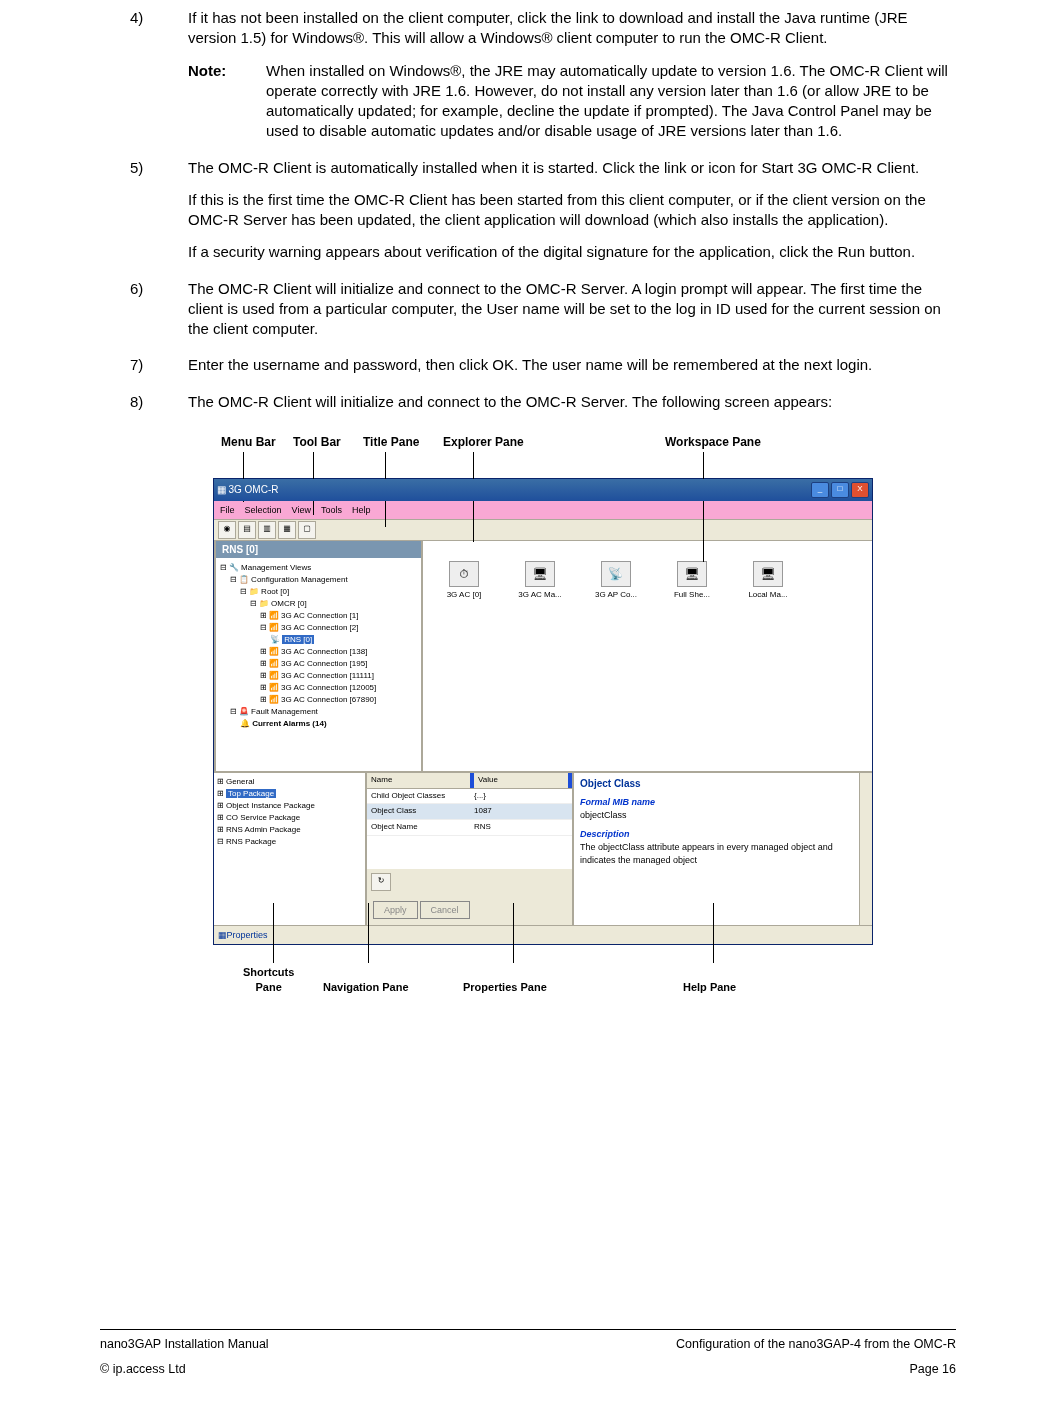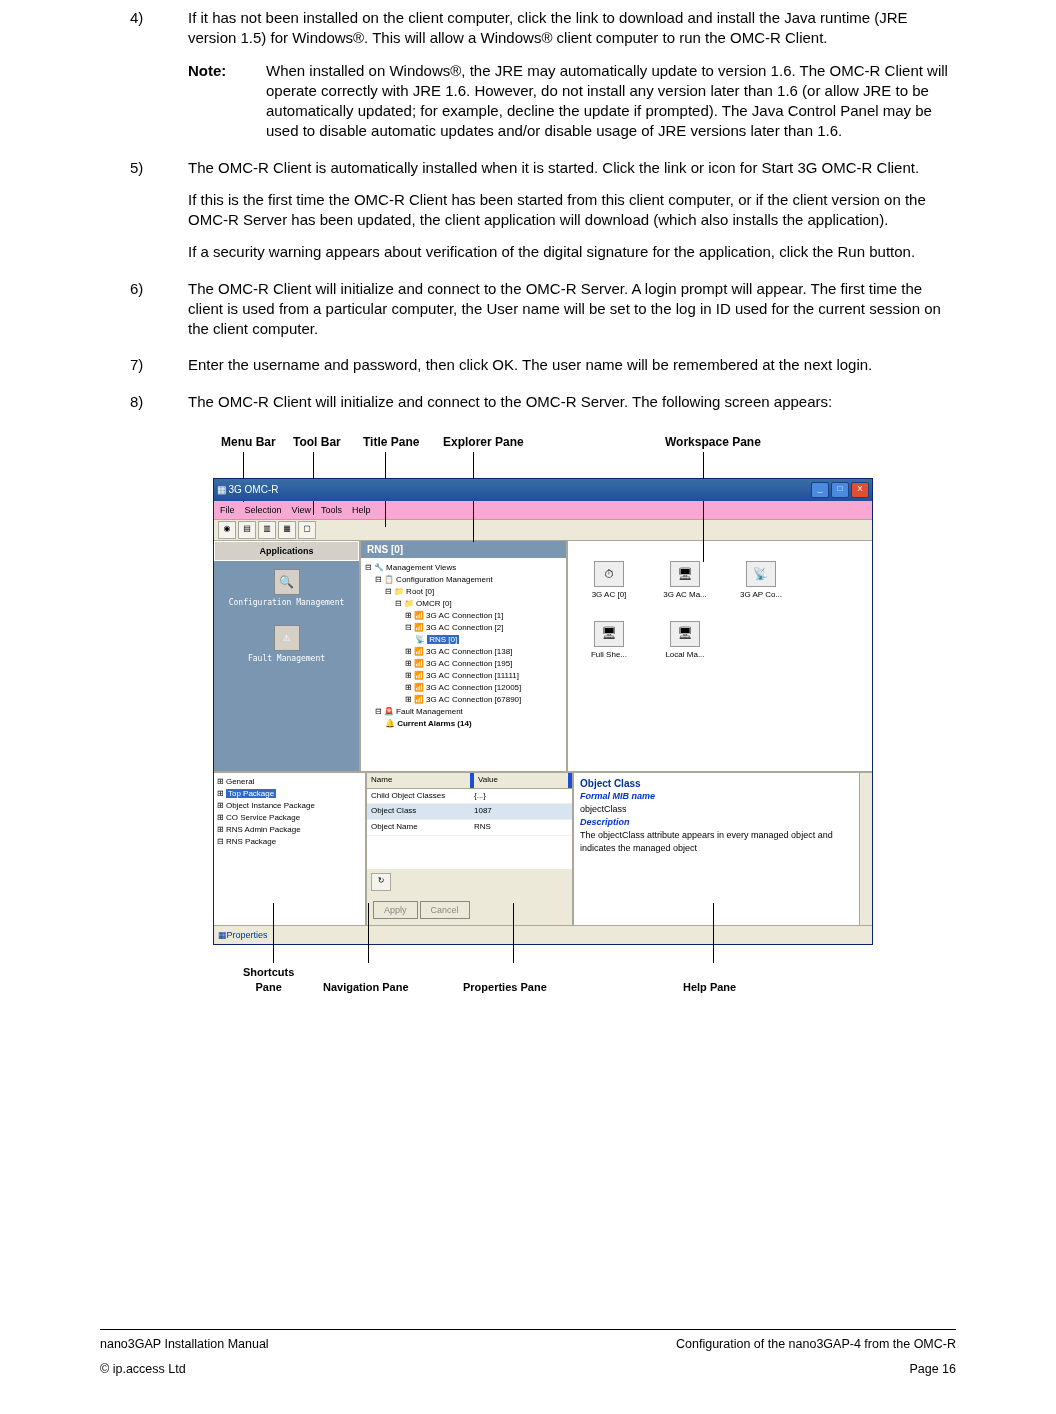--- a/index.html
+++ b/index.html
@@ -269,21 +269,21 @@
   .help-pane {
     flex: 1;
     background: #fff;
     border-left: 2px solid #aca899;
     padding: 4px 6px;
     font-size: 9px;
     line-height: 13px;
     position:relative;
   }
   .help-pane .h-title { color: #003399; font-weight: bold; font-size:10px; }
-  .help-pane .h-sub { color: #0033cc; font-style: italic; font-weight:bold; font-size:9px; }
+  .help-pane .h-sub { color: #0033cc; font-style: italic; font-weight:bold; font-size:9px; margin-top:6px; }
   .help-pane .scroll { position:absolute; right:0; top:0; bottom:0; width:12px; background:#ece9d8; border-left:1px solid #aca899;}
   .status-bar {
     height: 18px;
     background: #ece9d8;
     border-top: 1px solid #aca899;
     font-size: 9px;
     display:flex;
     align-items:center;
     padding:0 4px;
     color:#003399;
@@ -403,31 +403,20 @@
           </div>
           <div class="toolbar">
             <div class="tool-btn">◉</div>
             <div class="tool-btn">▤</div>
             <div class="tool-btn">▥</div>
             <div class="tool-btn">▦</div>
             <div class="tool-btn">▢</div>
           </div>
 
           <div class="main-split">
-            <div class="shortcuts">
-              <div class="shortcuts-header">Applications</div>
-              <div class="shortcut-item">
-                <div class="shortcut-icon">🔍</div>
-                <div>Configuration Management</div>
-              </div>
-              <div class="shortcut-item">
-                <div class="shortcut-icon">⚠</div>
-                <div>Fault Management</div>
-              </div>
-            </div>
 
             <div class="explorer">
               <div class="explorer-title">RNS [0]</div>
               <div class="tree">
                 <div class="tree-item" style="padding-left:2px">⊟ 🔧 <span>Management Views</span></div>
                 <div class="tree-item" style="padding-left:12px">⊟ 📋 <span>Configuration Management</span></div>
                 <div class="tree-item" style="padding-left:22px">⊟ 📁 <span>Root [0]</span></div>
                 <div class="tree-item" style="padding-left:32px">⊟ 📁 <span>OMCR [0]</span></div>
                 <div class="tree-item" style="padding-left:42px">⊞ 📶 <span>3G AC Connection [1]</span></div>
                 <div class="tree-item" style="padding-left:42px">⊟ 📶 <span>3G AC Connection [2]</span></div>

